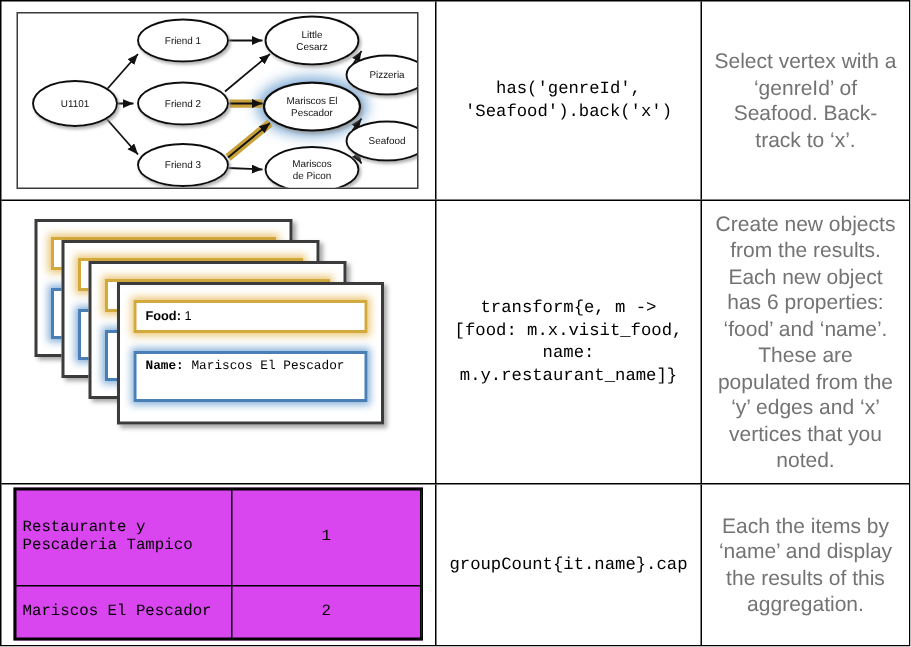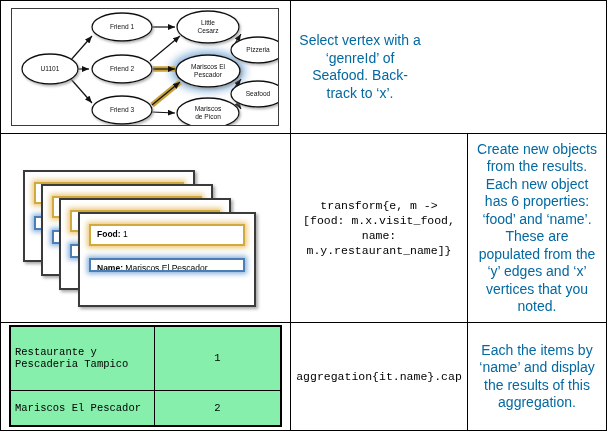--- a/index.html
+++ b/index.html
@@ -25,66 +25,66 @@
   .c-desc{width:138px;display:flex;align-items:center;justify-content:center;}
 
   .code{
     font-family:"Liberation Mono",monospace;
     font-size:11.5px;line-height:15px;
     text-align:center;white-space:pre-wrap;
     padding:0 6px;color:#000;
   }
   .desc{
     font-size:14px;line-height:17.5px;text-align:center;
-    padding:0 7px;color:#0369a1;
+    padding:0 7px;color:#737373;
   }
 
   
   .graph-frame{
     position:absolute;left:10px;top:7px;width:268px;height:118px;
     border:1px solid #3b3b3b;background:#fff;box-sizing:border-box;
   }
   .graph-frame svg{display:block;}
 
   
   .cards{position:absolute;left:0;top:0;width:290px;height:189px;}
   .card{
     position:absolute;background:#ffffff;
     border:2px solid #3b3b3b;box-sizing:border-box;
     box-shadow:2px 2px 3px rgba(0,0,0,.35);
-    margin-top:24px;
   }
   .card.c0{left:22px;top:12px;width:172px;height:92px;}
   .card.c1{left:40px;top:26px;width:172px;height:92px;}
   .card.c2{left:58px;top:40px;width:172px;height:92px;}
   .card.c3{left:77px;top:54px;width:178px;height:95px;}
   .fld{
     position:absolute;background:#fff;box-sizing:border-box;
     font-size:8.5px;line-height:11px;padding:3px 6px;
     white-space:nowrap;overflow:hidden;
   }
   .fld-food{
     left:9px;top:10px;right:9px;height:22px;
     border:2px solid #d2a93c;
     box-shadow:0 0 5px 2px rgba(232,190,100,.85);
   }
   .fld-name{
-    left:9px;top:44px;right:9px;height:14px;
+    left:9px;top:44px;right:9px;height:34px;
     border:2px solid #4a7fb5;
     box-shadow:0 0 5px 2px rgba(125,170,215,.9);
+    font-family:Liberation Mono, monospace;
   }
   .fld b{font-weight:bold;}
   .fld .v{font-weight:normal;}
 
   
   .restbl{
     position:absolute;left:8px;top:2px;width:271px;height:100px;
     border:1px solid #000;border-collapse:collapse;
     font-family:"Liberation Mono",monospace;font-size:10.5px;
-    background:#86efac;
+    background:#d946ef;
   }
   .restbl table{width:100%;height:100%;border-collapse:collapse;}
   .restbl td{
     border:1px solid #000;padding:1px 4px;
     font-family:"Liberation Mono",monospace;font-size:10.5px;
     line-height:12.5px;vertical-align:middle;
   }
   .restbl td.name{width:135px;text-align:left;}
   .restbl td.cnt{text-align:center;}
 </style>
@@ -154,20 +154,24 @@
             <text x="196" y="68">Pescador</text>
             <text x="196" y="102">Mariscos</text>
             <text x="196" y="110">de Picon</text>
             <text x="246" y="43">Pizzeria</text>
             <text x="246" y="87">Seafood</text>
           </g>
         </svg>
       </div>
     </div>
 
+    <div class="cell c-code">
+      <div class="code">has('genreId',
+'Seafood').back('x')</div>
+    </div>
 
     <div class="cell c-desc">
       <div class="desc">Select vertex with a ‘genreId’ of Seafood. Back-track to ‘x’.</div>
     </div>
   </div>
 
   <div class="row r2">
 
     <div class="cell c-visual">
       <div class="cards">
@@ -224,21 +228,21 @@
             <tr>
               <td class="name">Mariscos El Pescador</td>
               <td class="cnt">2</td>
             </tr>
           </tbody>
         </table>
       </div>
     </div>
 
     <div class="cell c-code">
-      <div class="code">aggregation{it.name}.cap</div>
+      <div class="code">groupCount{it.name}.cap</div>
     </div>
 
     <div class="cell c-desc">
       <div class="desc">Each the items by ‘name’ and display the results of this aggregation.</div>
     </div>
   </div>
 
 </div>
 
 </body></html>

